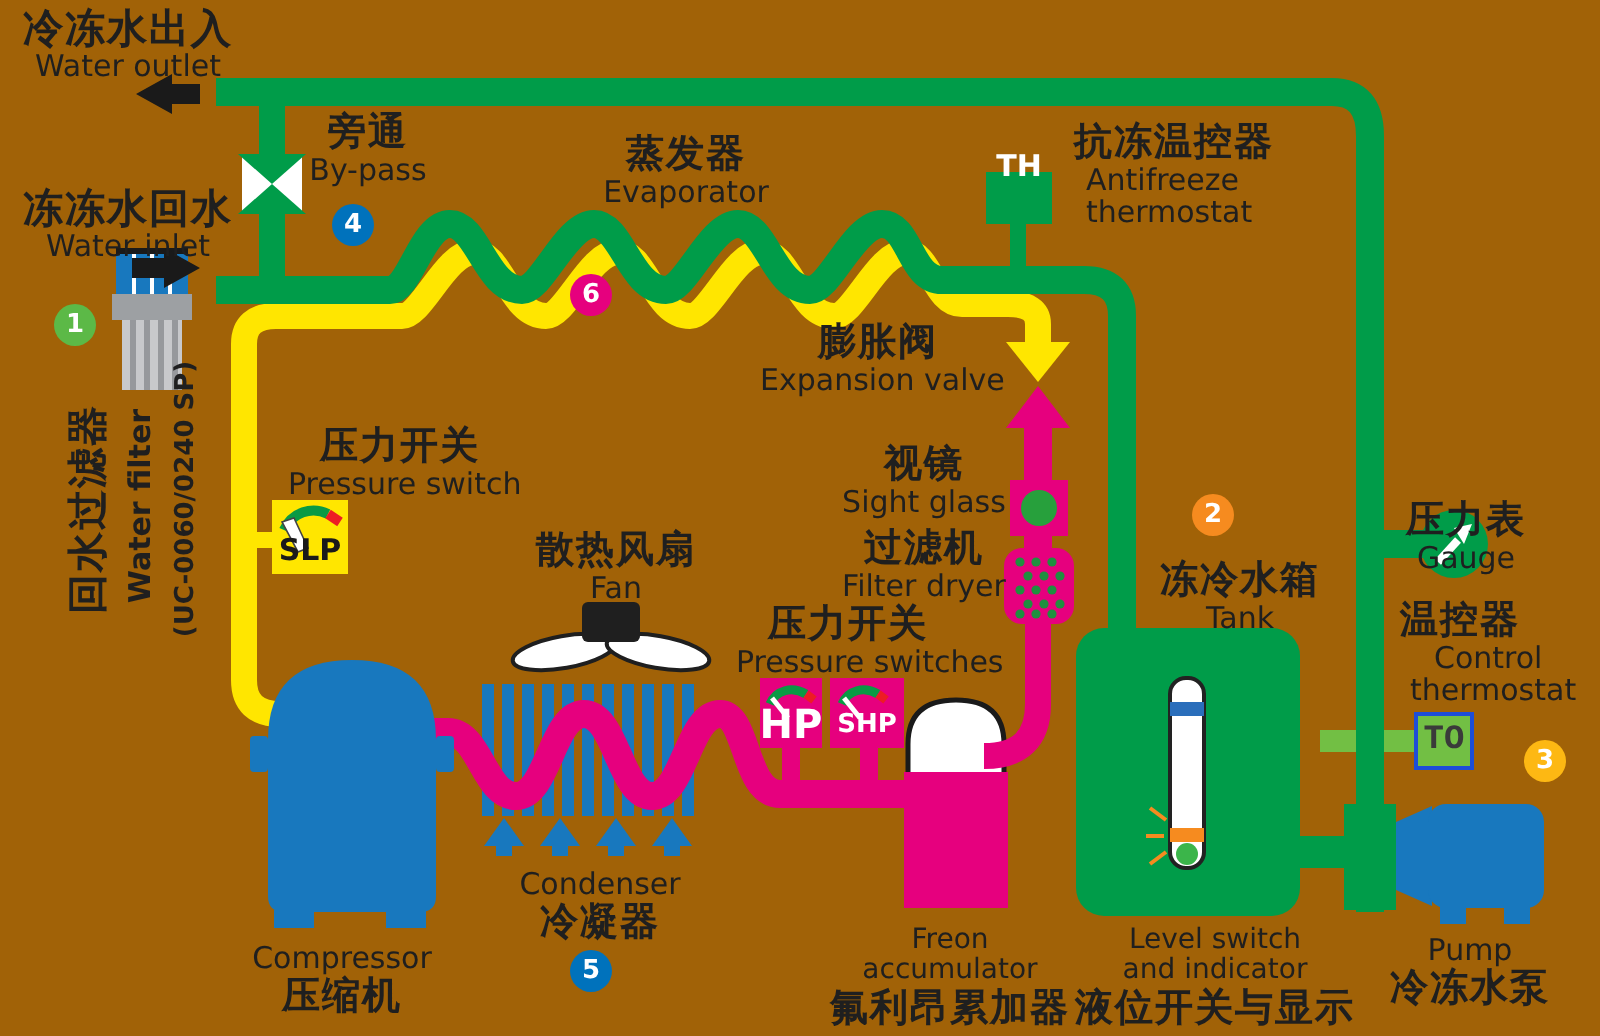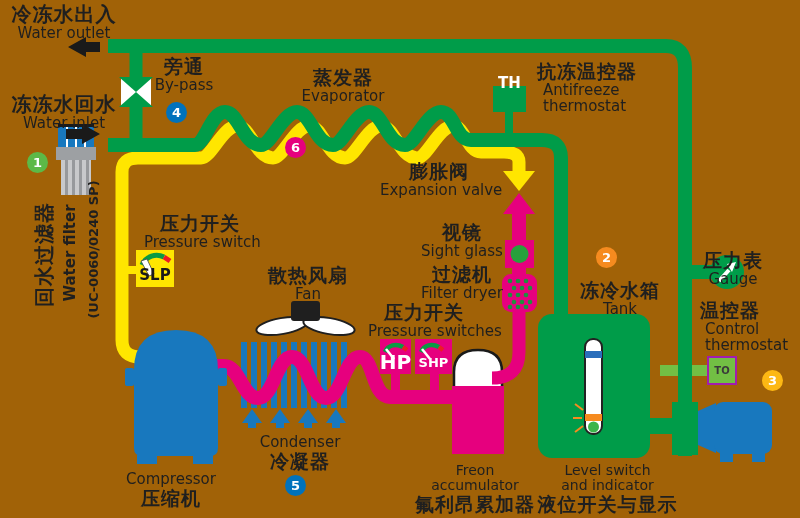--- a/index.html
+++ b/index.html
@@ -258,21 +258,21 @@
   <div class="en">Tank</div>
 </div>
 
 <div class="lbl" style="left:683px;top:216px;width:100px;margin-top:34px;">
   <div class="zh">压力表</div>
   <div class="en">Gauge</div>
 </div>
 
 <div class="lbl left" style="left:700px;top:300px;width:100px;">
   <div class="zh">温控器</div>
-  <div class="en" style="padding-left:5px;">Control</div>
+  <div class="en" style="padding-left:5px;margin-left:12px;">Control</div>
   <div class="en" style="padding-left:5px;">thermostat</div>
 </div>
 
 <div class="lbl" style="left:250px;top:434px;width:100px;">
   <div class="en">Condenser</div>
   <div class="zh">冷凝器</div>
 </div>
 
 <div class="lbl" style="left:121px;top:471px;width:100px;">
   <div class="en">Compressor</div>
@@ -284,27 +284,31 @@
   <div class="en sm">and indicator</div>
   <div class="zh">液位开关与显示</div>
 </div>
 
 <div class="lbl" style="left:413px;top:463px;width:124px;">
   <div class="en sm">Freon</div>
   <div class="en sm">accumulator</div>
   <div class="zh">氟利昂累加器</div>
 </div>
 
+<div class="lbl" style="left:685px;top:467px;width:100px;">
+  <div class="en">Pump</div>
+  <div class="zh">冷冻水泵</div>
+</div>
 
 <div class="rot zh big" style="left:-21px;top:241px;width:130px;">回水过滤器</div>
 <div class="rot" style="left:5px;top:244px;width:130px;font-weight:bold;font-size:15px;">Water filter</div>
 <div class="rot" style="left:18px;top:242px;width:150px;font-weight:bold;font-size:13px;">(UC-0060/0240 SP)</div>
 
 <div class="badge" style="left:493px;top:70px;width:33px;height:26px;color:#fff;font-size:15px;">TH</div>
-<div class="badge" style="left:707px;top:356px;width:30px;height:29px;background:#72bf44;border:2px solid #a21caf;color:#3a3a3a;font-size:10px;">TO</div>
+<div class="badge" style="left:707px;top:356px;width:30px;height:29px;background:#72bf44;border:2px solid #1d4ed8;color:#3a3a3a;font-size:17px;font-family:Liberation Mono, monospace;">TO</div>
 <div class="badge" style="left:136px;top:266px;width:38px;height:18px;color:#1a1a1a;font-size:15px;">SLP</div>
 <div class="badge" style="left:380px;top:353px;width:31px;height:18px;color:#fff;font-size:20px;">HP</div>
 <div class="badge" style="left:415px;top:353px;width:37px;height:18px;color:#fff;font-size:13px;">SHP</div>
 
 <div class="marker" style="left:27px;top:152px;background:#5cb947;">1</div>
 <div class="marker" style="left:596px;top:247px;background:#f68b1f;">2</div>
 <div class="marker" style="left:762px;top:370px;background:#fdb813;">3</div>
 <div class="marker" style="left:166px;top:102px;background:#0072bc;">4</div>
 <div class="marker" style="left:285px;top:475px;background:#0072bc;">5</div>
 <div class="marker" style="left:285px;top:137px;background:#e6007e;">6</div>

